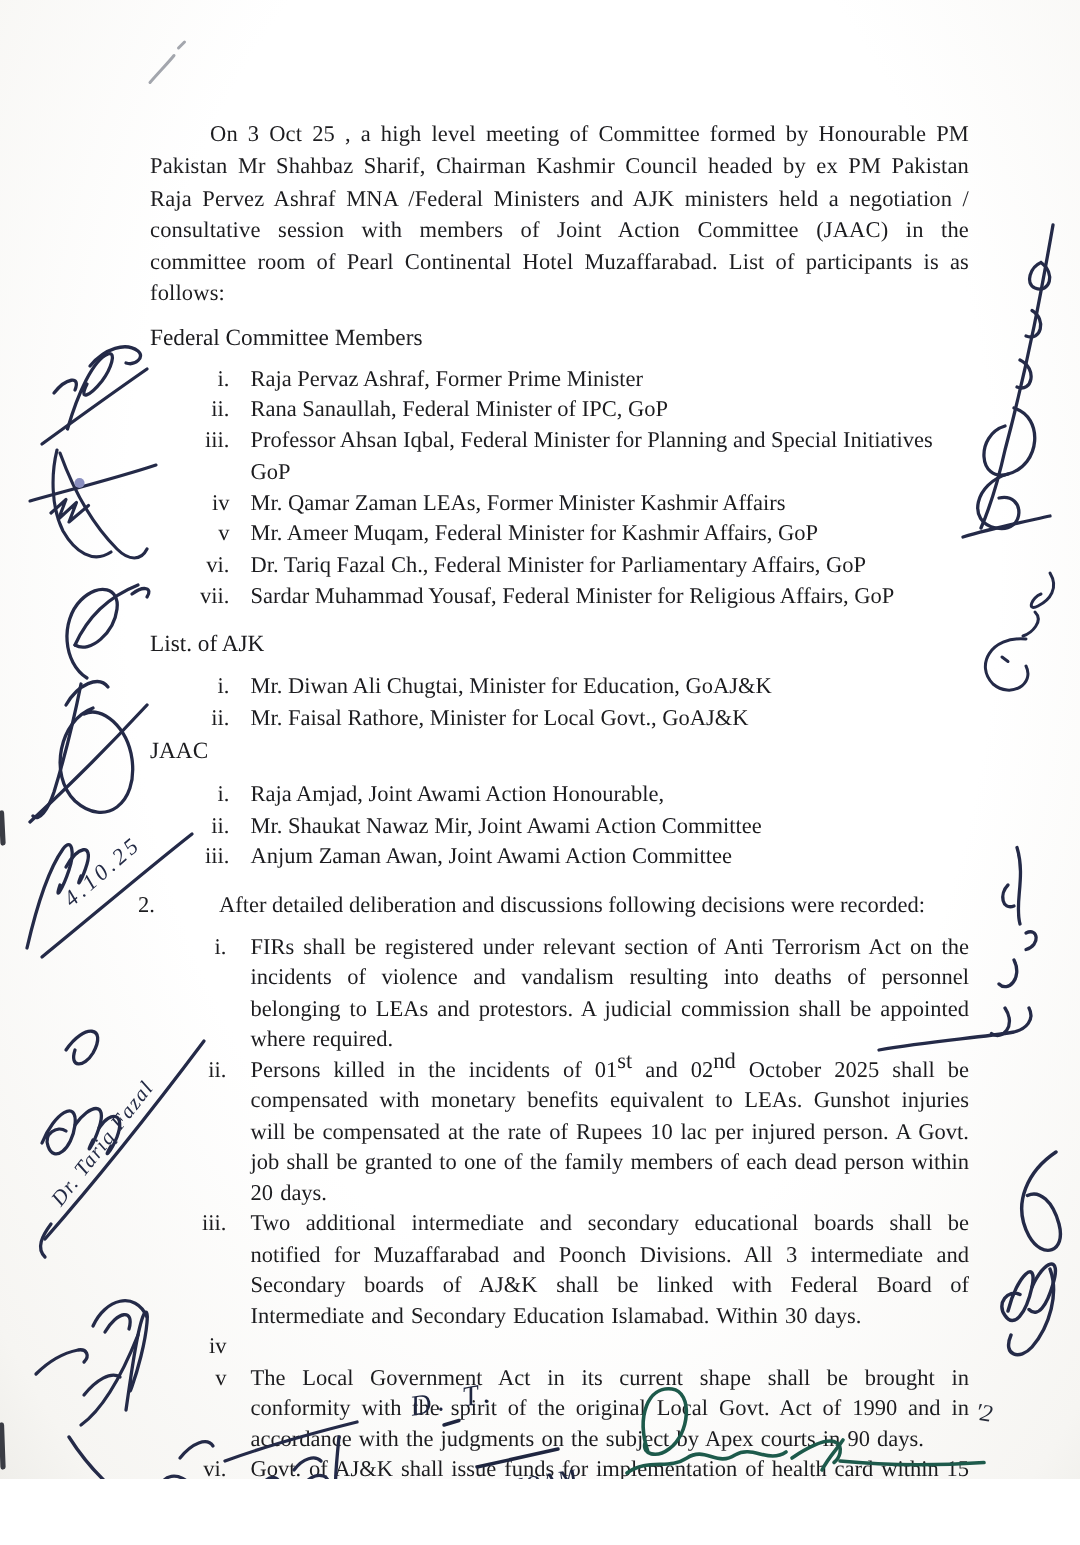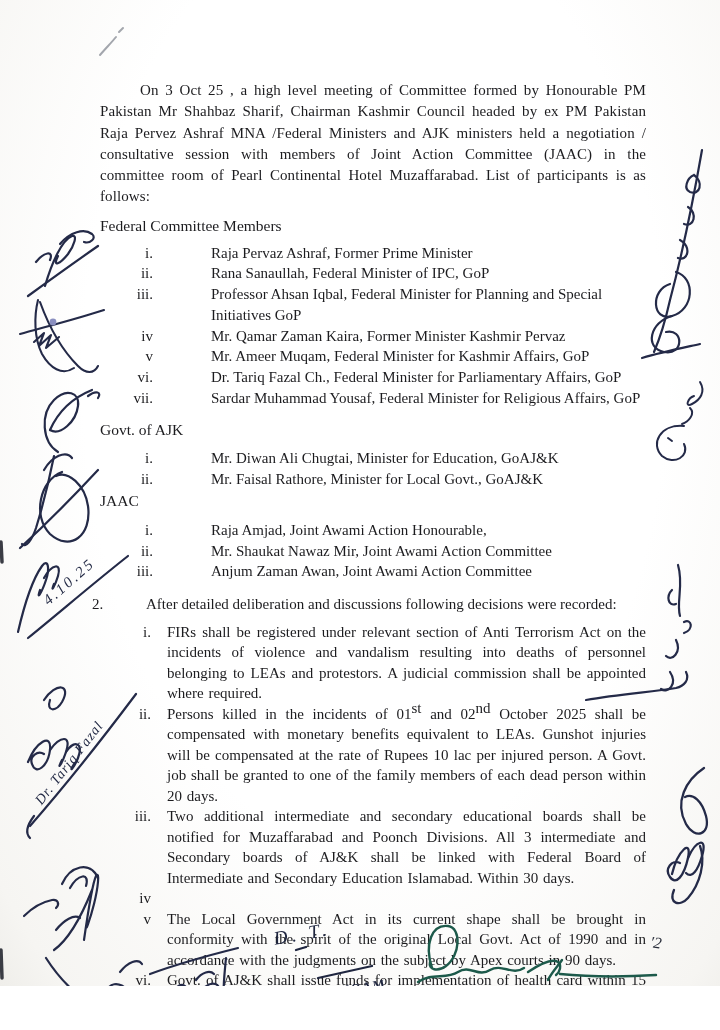--- a/index.html
+++ b/index.html
@@ -16,21 +16,21 @@
   }
   .h{font-weight:normal;font-size:15.5px;line-height:21px;}
   .h1{margin-top:7px;}
   .h2{margin-top:11px;}
   .h3{margin-top:0;}
   .plist{margin-top:7px;}
   .plist2{margin-top:8px;}
   .plist3{margin-top:9px;}
   .pitem{display:flex;font-size:15px;line-height:20.7px;}
   .pnum{flex:0 0 53px;text-align:right;padding-right:14px;}
-  .ptxt{flex:1;margin-left:44px;}
+  .ptxt{flex:1;}
   .para2{display:flex;margin-top:12px;font-size:15px;line-height:21px;}
   .p2num{flex:0 0 14px;margin-left:-8px;padding-right:22px;text-align:left;}
   .p2txt{flex:1;padding-left:18px;}
   .dlist{margin-top:7px;}
   .ditem{display:flex;font-size:15px;line-height:20.5px;}
   .dnum{flex:0 0 51px;text-align:right;padding-right:16px;}
   .dtxt{flex:1;text-align:justify;word-spacing:1px;}
   .dtxt sup{font-size:15px;line-height:0;}
   .sig-overlay{position:absolute;left:0;top:0;width:720px;height:1030px;pointer-events:none;}
   .hw{
@@ -61,37 +61,37 @@
       <div class="pitem">
           <span class="pnum">ii.</span>
           <span class="ptxt">Rana Sanaullah, Federal Minister of IPC, GoP</span>
         </div>
       <div class="pitem">
           <span class="pnum">iii.</span>
           <span class="ptxt">Professor Ahsan Iqbal, Federal Minister for Planning and Special Initiatives GoP</span>
         </div>
       <div class="pitem">
           <span class="pnum">iv</span>
-          <span class="ptxt">Mr. Qamar Zaman Kaira, Former Minister Kashmir Pervaz</span>
+          <span class="ptxt">Mr. Qamar Zaman LEAs, Former Minister Kashmir Affairs</span>
         </div>
       <div class="pitem">
           <span class="pnum">v</span>
           <span class="ptxt">Mr. Ameer Muqam, Federal Minister for Kashmir Affairs, GoP</span>
         </div>
       <div class="pitem">
           <span class="pnum">vi.</span>
           <span class="ptxt">Dr. Tariq Fazal Ch., Federal Minister for Parliamentary Affairs, GoP</span>
         </div>
       <div class="pitem">
           <span class="pnum">vii.</span>
           <span class="ptxt">Sardar Muhammad Yousaf, Federal Minister for Religious Affairs, GoP</span>
         </div>
     </div>
 
-    <div class="h h2">Govt. of AJK</div>
+    <div class="h h2">List. of AJK</div>
     <div class="plist plist2">
       <div class="pitem">
           <span class="pnum">i.</span>
           <span class="ptxt">Mr. Diwan Ali Chugtai, Minister for Education, GoAJ&amp;K</span>
         </div>
       <div class="pitem">
           <span class="pnum">ii.</span>
           <span class="ptxt">Mr. Faisal Rathore, Minister for Local Govt., GoAJ&amp;K</span>
         </div>
     </div>

